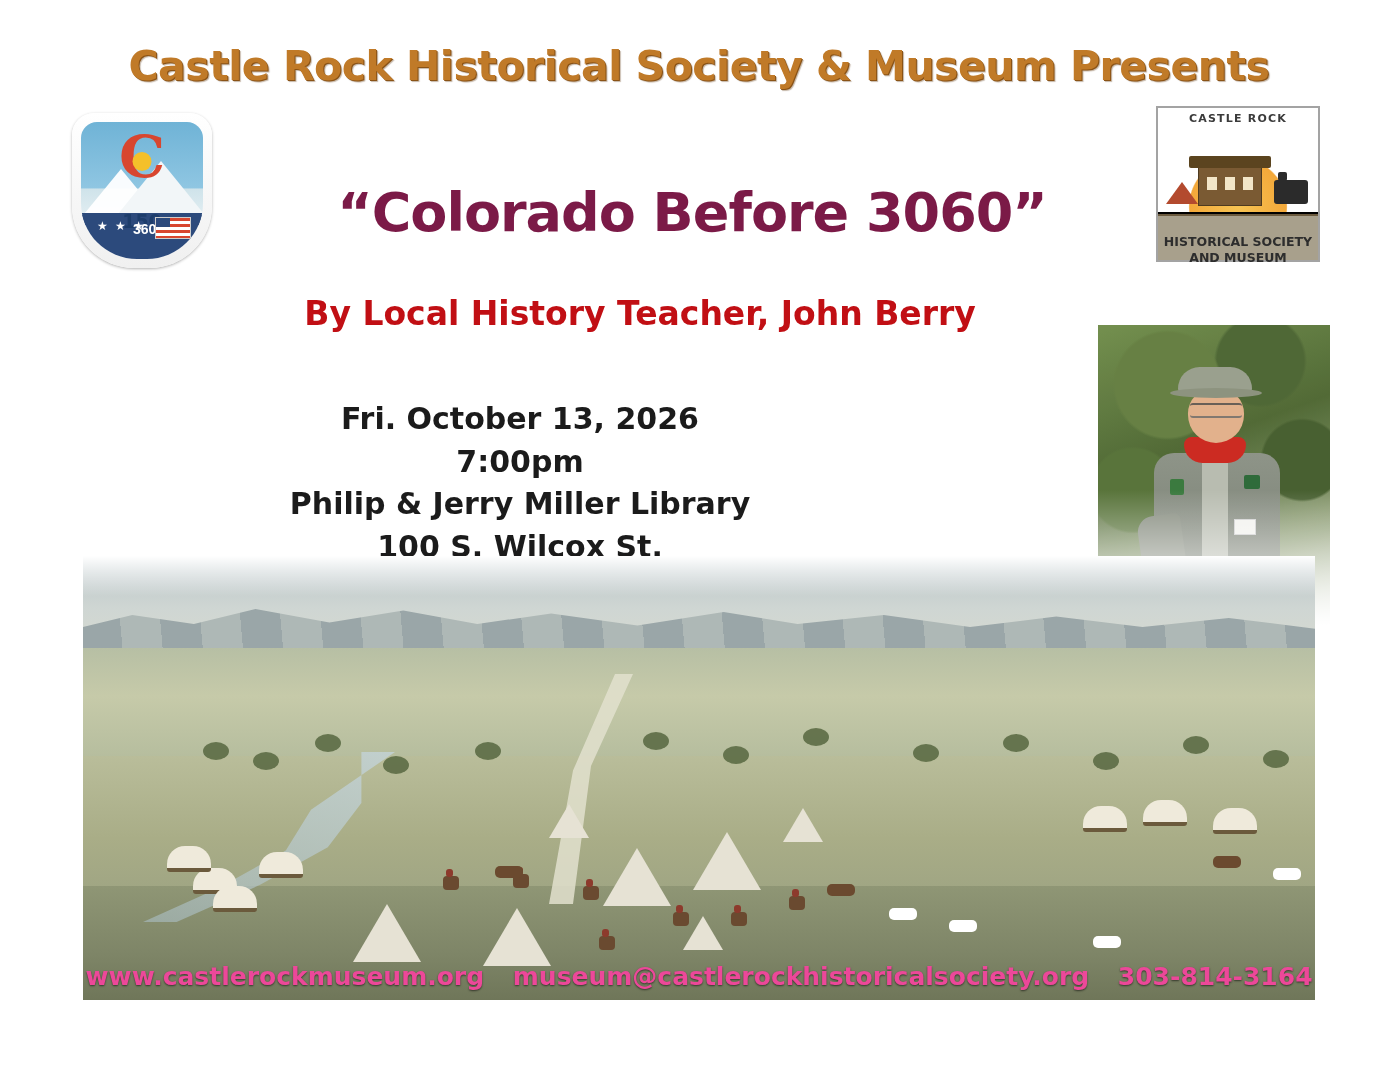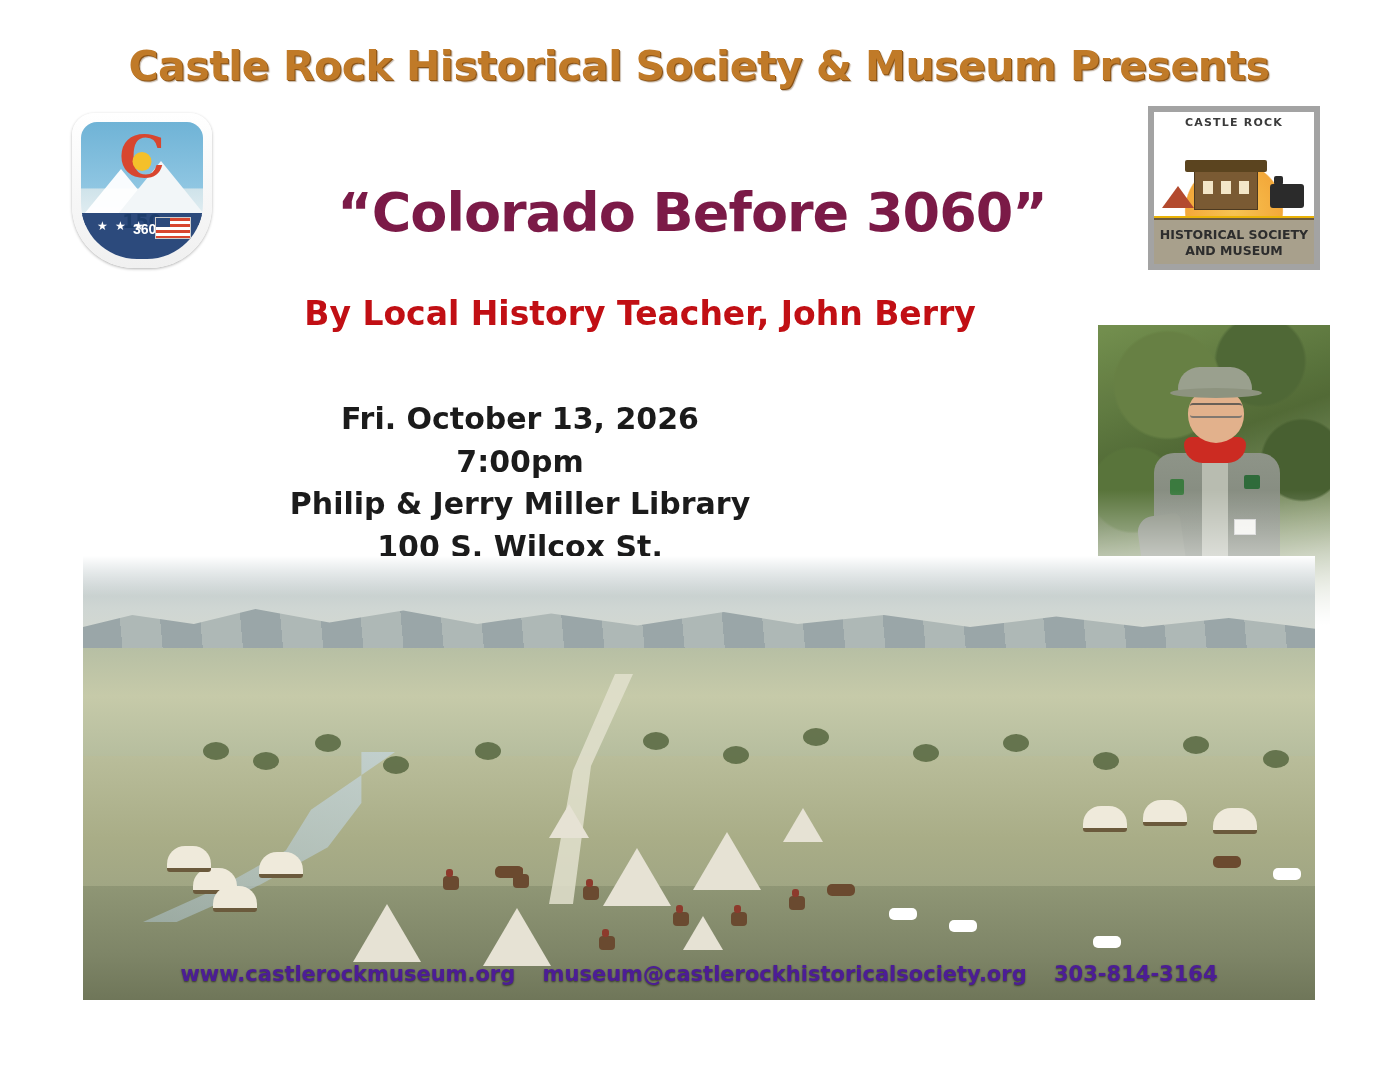--- a/index.html
+++ b/index.html
@@ -147,22 +147,22 @@
     background: #2c4a7c;
   }
 
   
   .crhs-logo {
     position: absolute;
     right: 78px;
     top: 106px;
     width: 160px;
     height: 152px;
-    background: #eab308;
-    border: 6px solid #a3a3a3;
+    background: #000000;
+    border: 2px solid #a3a3a3;
   }
   .crhs-logo .sky {
     position: absolute;
     left: 0; top: 0;
     width: 100%; height: 104px;
     background: radial-gradient(circle at 50% 95%, #f7c453 0%, #f3a83a 38%, #ffffff 39%, #ffffff 100%);
     overflow: hidden;
   }
   .crhs-logo .arcword {
     position: absolute;
@@ -227,21 +227,21 @@
     position: absolute;
     left: 0; bottom: 0;
     width: 100%; height: 46px;
     background: #a8a08c;
     border-top: 2px solid #6b5a3e;
     color: #2d2d2d;
     font-size: 12.5px;
     font-weight: bold;
     text-align: center;
     line-height: 1.25;
-    padding-top: 7px;
+    padding-top: 18px;
     box-sizing: border-box;
     font-family: "DejaVu Sans", sans-serif;
   }
 
   
   .main-title {
     position: absolute;
     top: 181px;
     left: 232px;
     width: 920px;
@@ -501,23 +501,23 @@
     background: linear-gradient(#ffffff, rgba(255,255,255,0));
   }
 
   
   .footer {
     position: absolute;
     left: 0;
     top: 962px;
     width: 1398px;
     text-align: center;
-    font-size: 21px;
-    font-weight: bold;
-    color: #4c1d95;
+    font-size: 25px;
+    font-weight: bold;
+    color: #ec4899;
     text-shadow: 0 1px 2px rgba(0,0,0,0.55);
     font-family: "DejaVu Sans", sans-serif;
   }
   .footer span { margin: 0 10px; }
 </style>
 </head>
 <body>
 
 <div class="poster">
 

